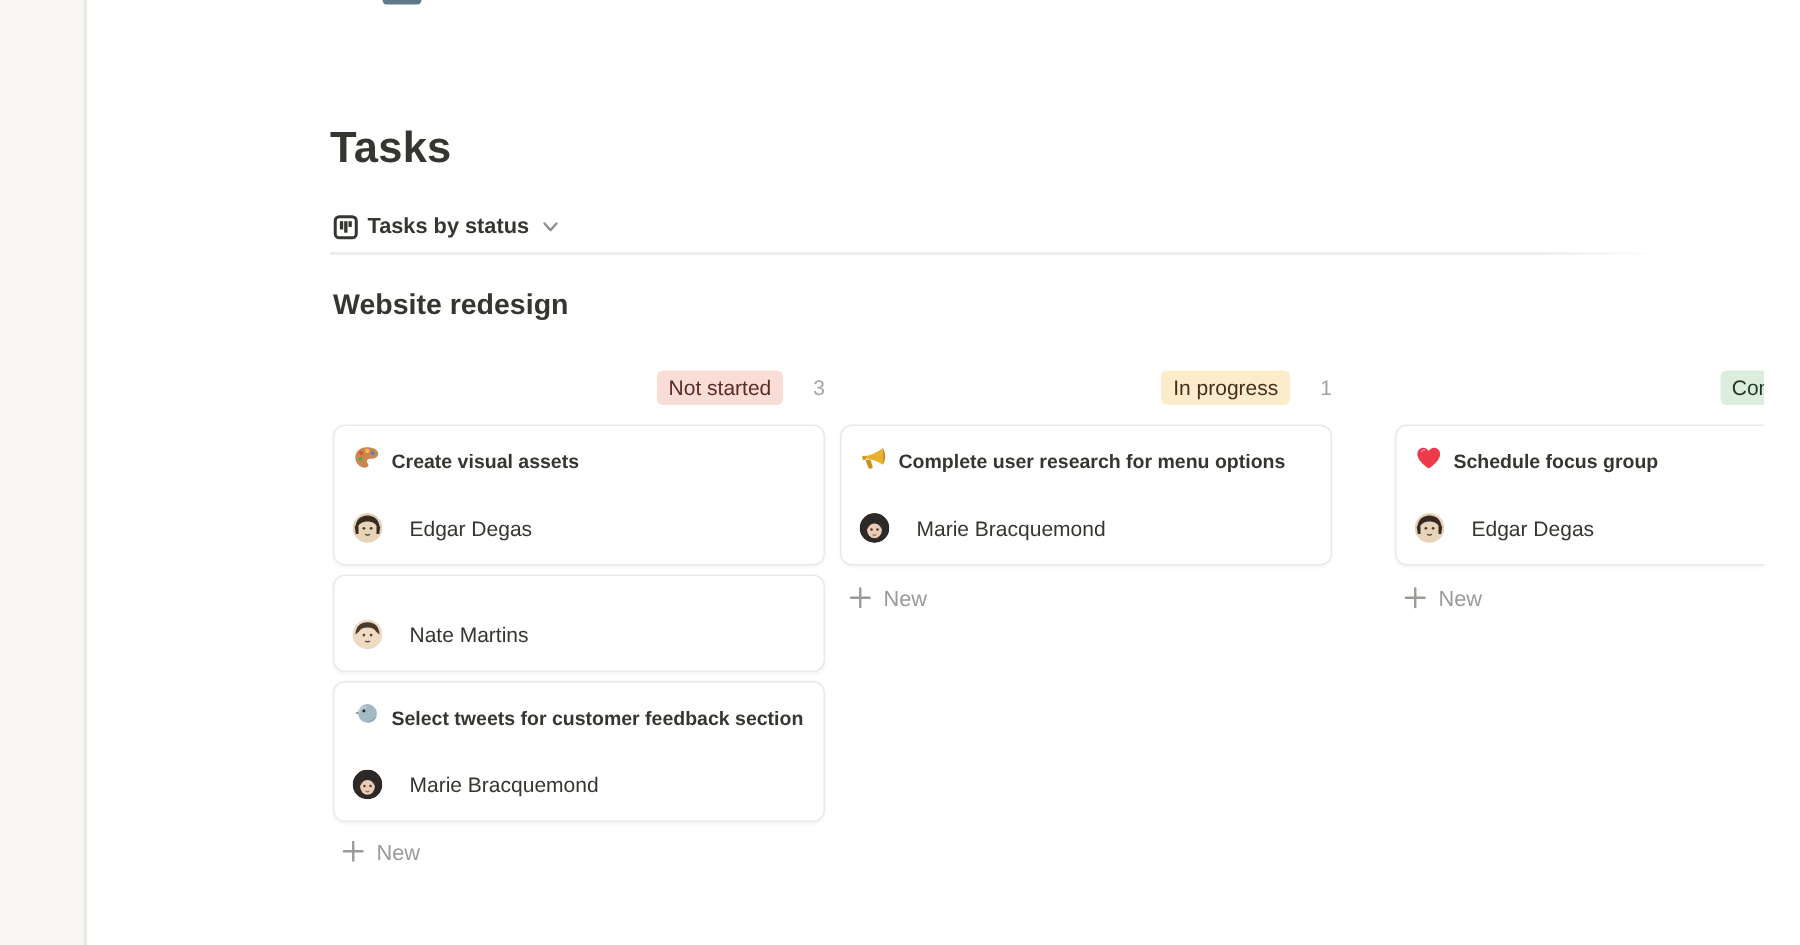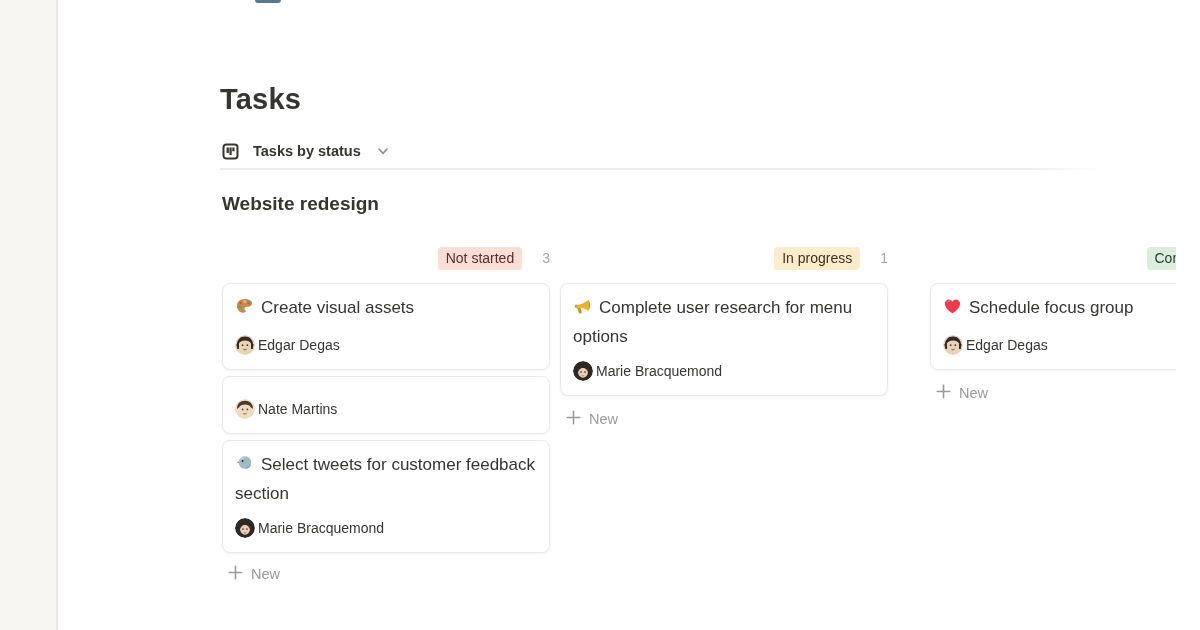--- a/index.html
+++ b/index.html
@@ -11,21 +11,21 @@
   .sidebar { position:absolute; left:0; top:0; width:58px; height:630px;
              background:#F7F6F3; border-right:2px solid #E9E8E5; }
 
   .page-icon-partial { position:absolute; left:255px; top:0; width:26px; height:3px;
                        background:#5E7A8A; border-radius:0 0 3px 3px; }
 
   .page-title { position:absolute; left:220px; top:83px; font-size:29px; line-height:32px;
                 font-weight:700; color:#37352F; letter-spacing:0.2px; cursor:text; }
 
   .view-row { position:absolute; left:222px; top:138px; height:26px;
-              display:flex; align-items:center; gap:14px; cursor:pointer; }
+              display:flex; align-items:center; gap:6px; cursor:pointer; }
   .view-row .view-label { font-size:14.5px; font-weight:700; color:#37352F; }
   .view-row svg.board-ic { display:block; }
   .view-row svg.chev { display:block; margin-left:1px; }
 
   .divider { position:absolute; left:220px; top:168px; width:886px; height:2px;
              background:linear-gradient(to right,#EDECEA 90%,rgba(237,236,234,0)); }
 
   .board-title { position:absolute; left:222px; top:189px; font-size:19px; line-height:30px;
                  font-weight:700; color:#37352F; cursor:text; }
 
@@ -36,23 +36,23 @@
 
   .col-header { display:flex; align-items:center; gap:20px; height:24px;
                 margin:0 0 13px 6px;justify-content:flex-end; }
   .badge { display:inline-block; padding:2px 8px; border-radius:4px;
            font-size:14px; line-height:19px; font-weight:400; cursor:pointer; }
   .count { font-size:14px; color:#A5A4A2; }
 
   .card { background:#ffffff; border:1px solid #E9E9E7; border-radius:8px;
           box-shadow:0 1px 3px rgba(15,15,15,0.05);
           padding:11px 12px 14px 12px; margin-bottom:6px; cursor:pointer; }
-  .card-title { font-size:17px; line-height:26px; font-weight:400; color:#37352F; }
+  .card-title { font-size:13px; line-height:26px; font-weight:700; color:#37352F; }
   .card-title .emoji { display:inline-block; vertical-align:-3px; margin-right:7px; }
-  .assignee-row { display:flex; align-items:center; gap:3px; margin-top:11px; height:20px; }
+  .assignee-row { display:flex; align-items:center; gap:18px; margin-top:18px; height:20px; }
   .avatar { width:20px; height:20px; border-radius:50%; overflow:hidden; flex:0 0 20px; }
   .avatar svg { display:block; }
   .assignee-name { font-size:14px; color:#37352F; }
 
   .new-btn { display:flex; align-items:center; gap:8px; margin:12px 0 0 6px;
              color:#9B9A97; font-size:14.5px; cursor:pointer; height:22px; }
   .col-1 .new-btn { margin-top:10px; }
 </style>
 </head>
 <body>

